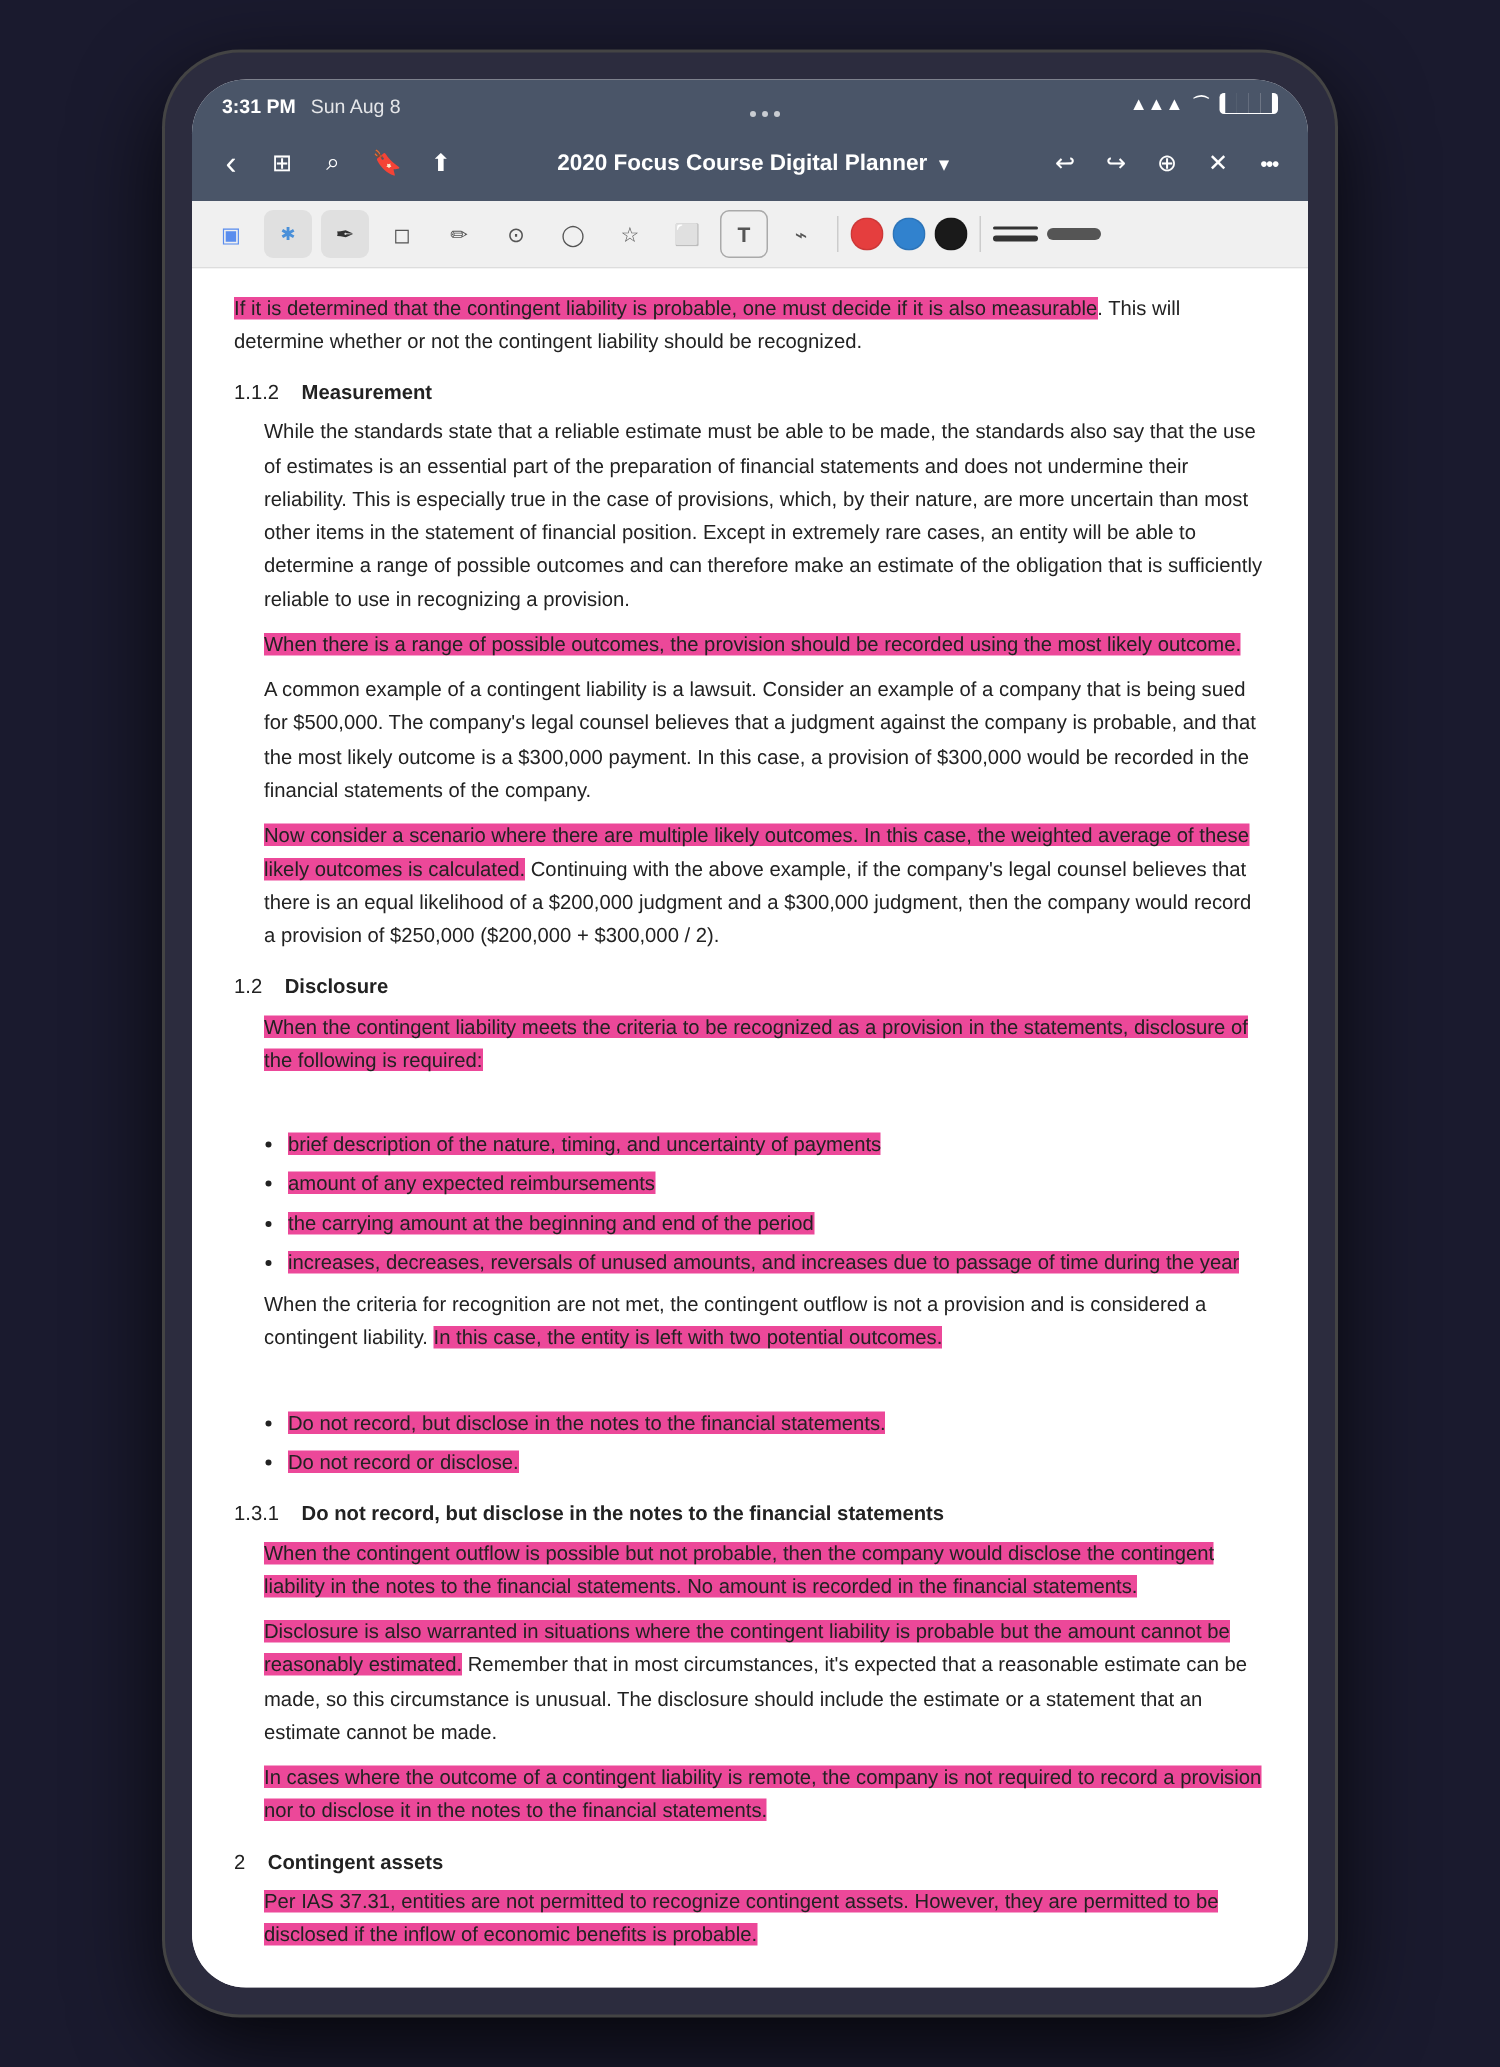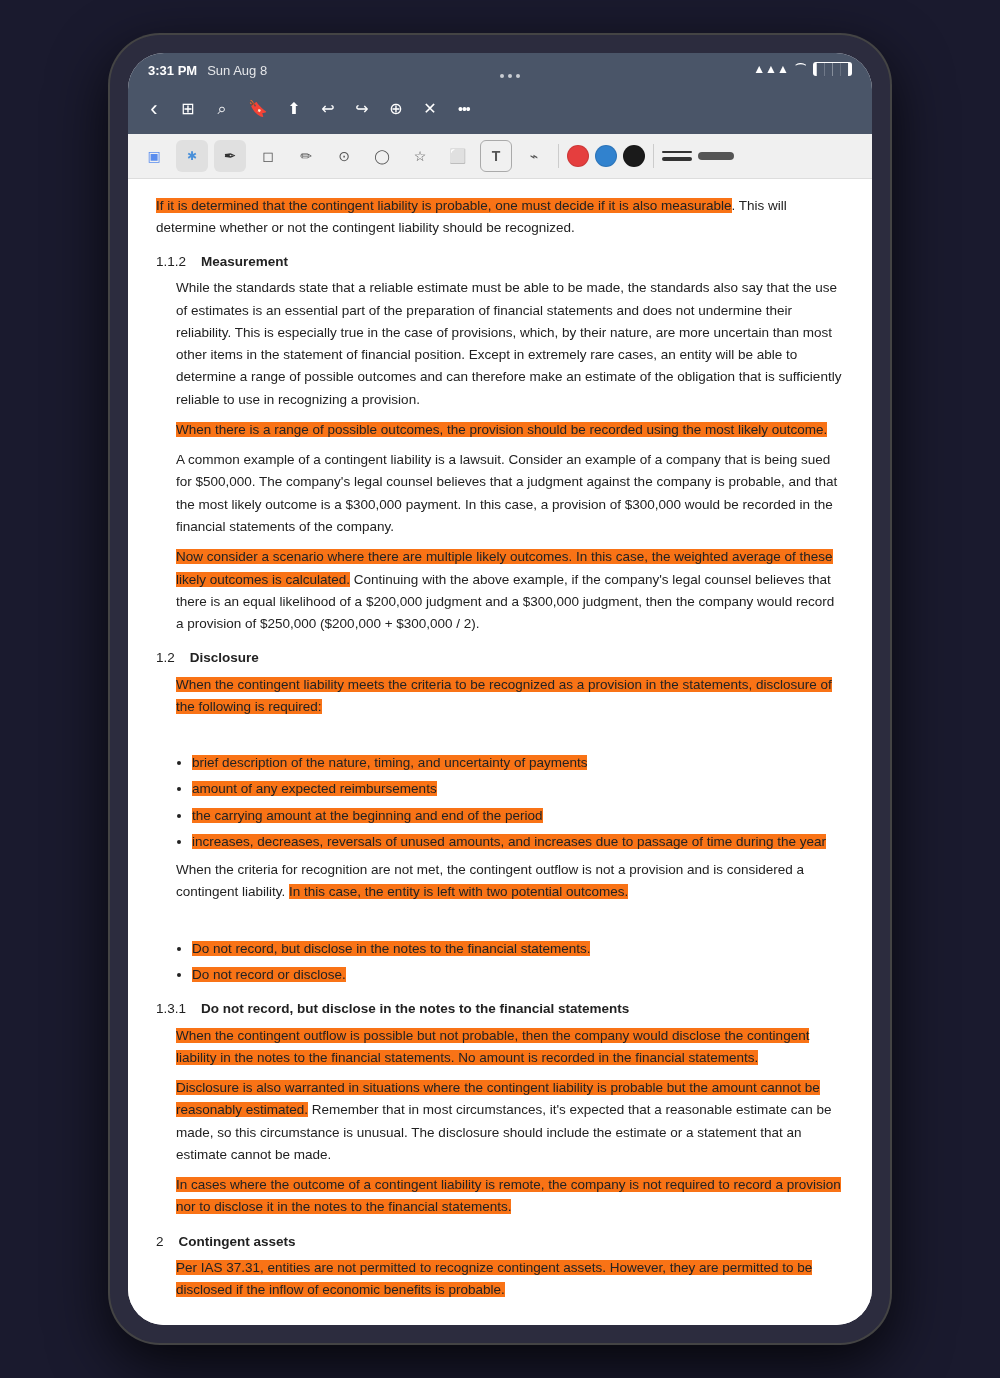--- a/index.html
+++ b/index.html
@@ -157,21 +157,21 @@
       background: white;
       flex: 1;
       padding: 16px 28px 16px 28px;
       overflow-y: auto;
       font-size: 13.5px;
       line-height: 1.65;
       color: #222;
     }
 
     .highlighted-yellow {
-      background-color: #f97316;
+      background-color: #ec4899;
     }
 
     .section-heading {
       font-weight: bold;
       margin-top: 12px;
       margin-bottom: 4px;
     }
 
     .section-number {
       font-weight: normal;
@@ -219,20 +219,24 @@
         <span style="background:#fff; color:#4a5568; padding: 1px 4px; border-radius:3px; font-size:11px; font-weight:700;">████</span>
       </div>
     </div>
 
     <div class="nav-bar">
       <span class="nav-icon" style="font-size:22px; font-weight:300;">‹</span>
       <span class="nav-icon" style="font-size:16px;">⊞</span>
       <span class="nav-icon" style="font-size:16px;">⌕</span>
       <span class="nav-icon" style="font-size:16px;">🔖</span>
       <span class="nav-icon" style="font-size:16px;">⬆</span>
+      <div class="nav-title">
+        <span>2020 Focus Course Digital Planner</span>
+        <span class="nav-title-chevron">▾</span>
+      </div>
       <span class="nav-icon" style="font-size:16px;">↩</span>
       <span class="nav-icon" style="font-size:16px;">↪</span>
       <span class="nav-icon" style="font-size:16px;">⊕</span>
       <span class="nav-icon" style="font-size:16px;">✕</span>
       <span class="nav-icon" style="font-size:14px; letter-spacing:-1px;">•••</span>
     </div>
 
     <div class="toolbar">
       <div class="toolbar-icon" style="font-size:14px; color:#5a8dee;">▣</div>
       <div class="toolbar-icon active" style="font-size:12px; color:#4a90d9;">✱</div>

